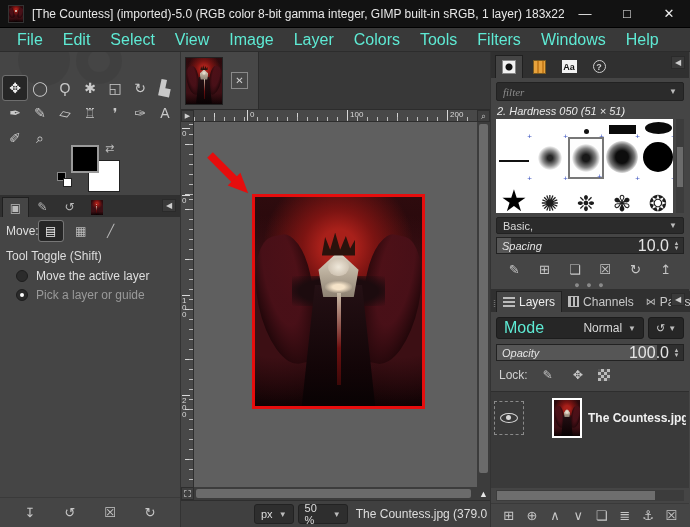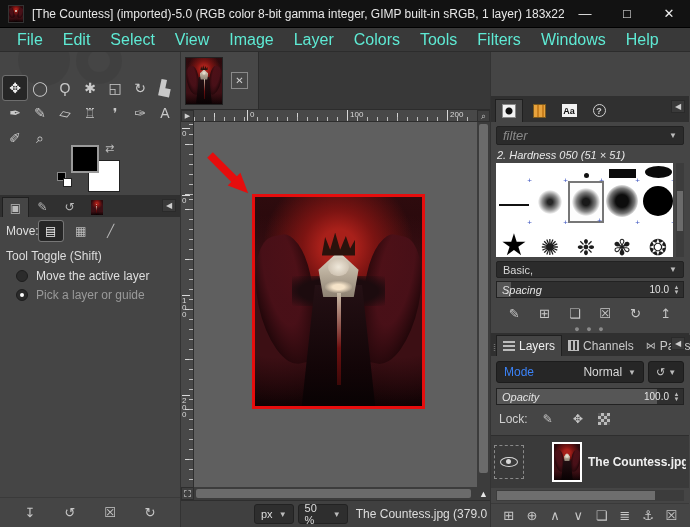--- a/index.html
+++ b/index.html
@@ -96,29 +96,29 @@
   .hscroll .thumb { position:absolute; top:2px; bottom:2px; left:2px; right:6px; background:#6b6b6b; border-radius:2px; }
   .quickmask { background:#3f3f3f; border:1px solid #2e2e2e; display:flex; align-items:center; justify-content:center; }
   .quickmask .qm { width:7px; height:7px; border:1px dashed #999; }
   .navigate { background:#3c3c3c; display:flex; align-items:center; justify-content:center; color:#e8e8e8; font-size:9px; }
   .canvas-status { height:27px; background:#404040; display:flex; align-items:center; font-size:12px; gap:4px; padding-left:73px; border-top:1px solid #2e2e2e; }
   .status-select { height:20px; background:#2e2e2e; border:1px solid #222; border-radius:3px; color:#ddd; display:flex; align-items:center; gap:6px; padding:0 6px; font-size:11px; }
   .chev { font-size:8px; color:#bbb; }
   .status-title { color:#ddd; white-space:nowrap; overflow:hidden; font-size:12px; margin-left:4px; }
 
   
-  .rd-tabs { height:26px; background:#303030; display:flex; align-items:flex-end; padding-left:4px; gap:2px; position:relative;margin-top:44px; }
+  .rd-tabs { height:26px; background:#303030; display:flex; align-items:flex-end; padding-left:4px; gap:2px; position:relative; }
   .rd-tab { width:28px; height:23px; display:flex; align-items:center; justify-content:center; }
   .rd-tab.selected { background:#454545; border:1px solid #202020; border-bottom:none; }
   .brush-tab-icon { width:14px; height:14px; background:#f2f2f2; border:1px solid #888; background-image:radial-gradient(circle,#111 0 3px,transparent 4px); }
   .pattern-tab-icon { width:13px; height:14px; background:repeating-linear-gradient(90deg,#e8a33d 0 3px,#c87f1e 3px 5px); border:1px solid #7a5a20; }
   .font-tab-icon { width:15px; height:13px; background:#f2f2f2; color:#111; font-size:9px; font-weight:bold; display:flex; align-items:center; justify-content:center; }
   .help-tab-icon { width:13px; height:13px; border:1.5px solid #cfcfcf; border-radius:50%; color:#cfcfcf; font-size:9px; font-weight:bold; display:flex; align-items:center; justify-content:center; }
   .filter-row { margin:4px 5px 2px 5px; height:19px; background:#2b2b2b; border:1px solid #222; border-radius:2px; display:flex; align-items:center; padding:0 6px; }
-  .filter-row .ph { flex:1; font-style:italic; color:#8a8a8a; font-size:13px; }
+  .filter-row .ph { flex:1; font-style:italic; color:#8a8a8a; font-size:11px;font-family:Liberation Serif, serif; }
   .brush-name { padding:2px 6px 2px 6px; font-size:11px; font-style:italic; color:#e8e8e8; white-space:nowrap; }
   .brush-area { display:flex; margin:0 5px; }
   .brush-grid { position:relative; width:180px; height:94px; background:#fff; overflow:hidden; display:grid; grid-template-columns:repeat(5,36px); grid-template-rows:18px 42px 40px; }
   .bcell { position:relative; display:flex; align-items:flex-end; justify-content:center; padding-bottom:3px; }
   .bcell::after { content:"+"; position:absolute; right:0px; bottom:-4px; font-size:8px; color:#3d55c0; }
   .bcell.r2::after { color:#a03030; }
   .bcell.sel { border:2px solid #777; background:#fdfdfd; align-items:center; padding-bottom:0; }
   .bg-dot { width:5px; height:5px; border-radius:50%; background:#111; }
   .bg-bar { width:27px; height:9px; background:#0a0a0a; }
   .bg-ellipse { width:27px; height:12px; border-radius:50%; background:#0a0a0a; }
@@ -129,35 +129,35 @@
   .bg-circle { width:30px; height:30px; border-radius:50%; background:#000; margin-bottom:4px; }
   .bg-star { font-size:30px; line-height:30px; color:#000; }
   .bg-grunge { font-size:22px; line-height:24px; color:#1c1c1c; filter:blur(.4px); }
   .brush-vscroll { width:8px; height:94px; background:#3c3c3c; position:relative; margin-left:3px; }
   .brush-vscroll .thumb { position:absolute; left:1px; right:1px; top:28px; height:40px; background:#6b6b6b; }
   .group-row { margin:4px 5px 0 5px; height:17px; background:#2b2b2b; border:1px solid #222; border-radius:2px; display:flex; align-items:center; padding:0 6px; }
   .group-row .gl { flex:1; font-size:11px; color:#d8d8d8; }
   .spin-slider { margin:3px 5px 0 5px; height:17px; background:#2f2f2f; border:1px solid #222; position:relative; display:flex; align-items:center; }
   .spin-slider .fill { position:absolute; left:0; top:0; bottom:0; background:#565656; }
   .spin-slider .sl { position:relative; flex:1; padding-left:5px; font-size:11px; color:#e4e4e4;font-style:italic; }
-  .spin-slider .sv { position:relative; padding-right:3px; font-size:10px; color:#e4e4e4; }
+  .spin-slider .sv { position:relative; padding-right:3px; font-size:16px; color:#e4e4e4; }
   .spinner { position:relative; width:9px; display:flex; flex-direction:column; align-items:center; justify-content:center; color:#bbb; font-size:6px; line-height:5px; margin-right:2px; }
   .brush-btns { height:24px; display:flex; align-items:center; justify-content:space-around; padding:0 8px; margin-top:3px; }
   .dots-handle { height:8px; display:flex; align-items:center; justify-content:center; color:#8a8a8a; font-size:9px; letter-spacing:2px; }
 
   .layers-tabs { height:23px; background:#303030; display:flex; align-items:flex-end; padding-left:2px; position:relative; }
   .grip { color:#777; font-size:9px; letter-spacing:-2px; margin:0 2px 3px 0; }
   .ltab { height:21px; display:flex; align-items:center; gap:4px; padding:0 6px; font-size:12px; color:#c8c8c8; background:#303030; }
   .ltab.selected { background:#454545; border:1px solid #202020; border-bottom:none; color:#eee; }
   .ltab .licon { font-size:10px; color:#bbb; }
   .layers-icon { display:inline-block; width:12px; height:10px; background:linear-gradient(#bbb 0 2px,transparent 2px 4px,#bbb 4px 6px,transparent 6px 8px,#bbb 8px 10px); }
   .channels-icon { display:inline-block; width:11px; height:11px; border:1px solid #bbb; background:repeating-linear-gradient(90deg,#bbb 0 2px,transparent 2px 4px); }
   .mode-row { margin:5px 5px 0 5px; display:flex; gap:4px; }
   .mode-main { flex:1; height:22px; background:#262626; border:1px solid #1c1c1c; border-radius:3px; display:flex; align-items:center; padding:0 7px; gap:6px; }
-  .mode-main .ml { flex:1; font-size:12px; color:#3b82f6; }
+  .mode-main .ml { flex:1; font-size:16px; color:#5eead4; }
   .mode-main .mv { font-size:12px; color:#d8d8d8; }
   .mode-extra { width:36px; height:22px; background:#262626; border:1px solid #1c1c1c; border-radius:3px; display:flex; align-items:center; justify-content:center; gap:3px; color:#ccc; font-size:11px; }
   .lock-row { display:flex; align-items:center; gap:10px; padding:4px 8px; font-size:12px; color:#d0d0d0; }
   .checker { width:12px; height:12px; background:repeating-conic-gradient(#bbb 0 25%,#555 0 50%); background-size:6px 6px; }
   .layer-list { flex:1; background:#3a3a3a; margin-top:2px; border-top:1px solid #2e2e2e; padding:4px 3px; overflow:hidden; }
   .layer-row { display:flex; align-items:center; gap:6px; height:44px; }
   .eye-box { width:30px; height:34px; border:1px dashed #8a8a8a; display:flex; align-items:center; justify-content:center; flex:none; }
   .eye { position:relative; width:18px; height:10px; border:1px solid #d8d8d8; border-radius:50%; }
   .eye::after { content:""; position:absolute; left:5px; top:1px; width:5px; height:5px; border-radius:50%; background:#d8d8d8; }
   .layer-thumb { width:30px; height:40px; border:2px solid #fff; flex:none; margin-left:22px; }

